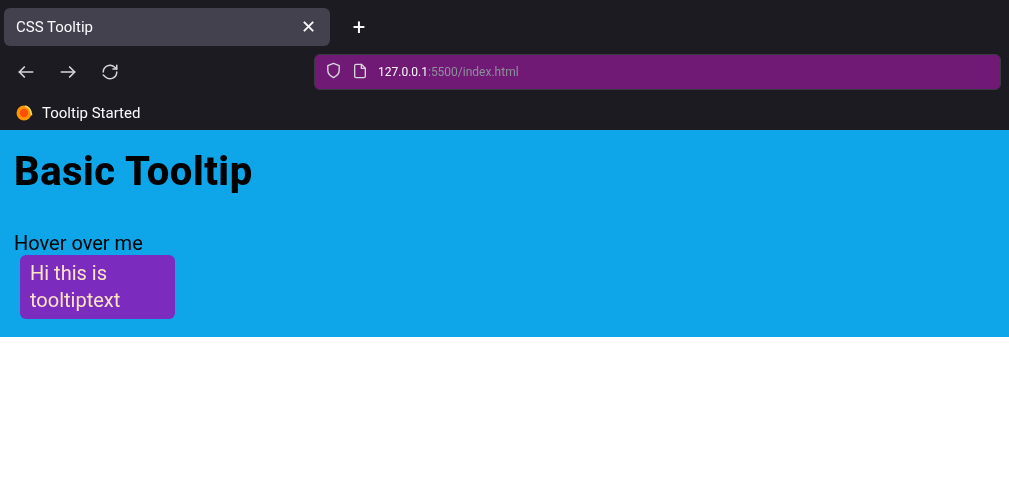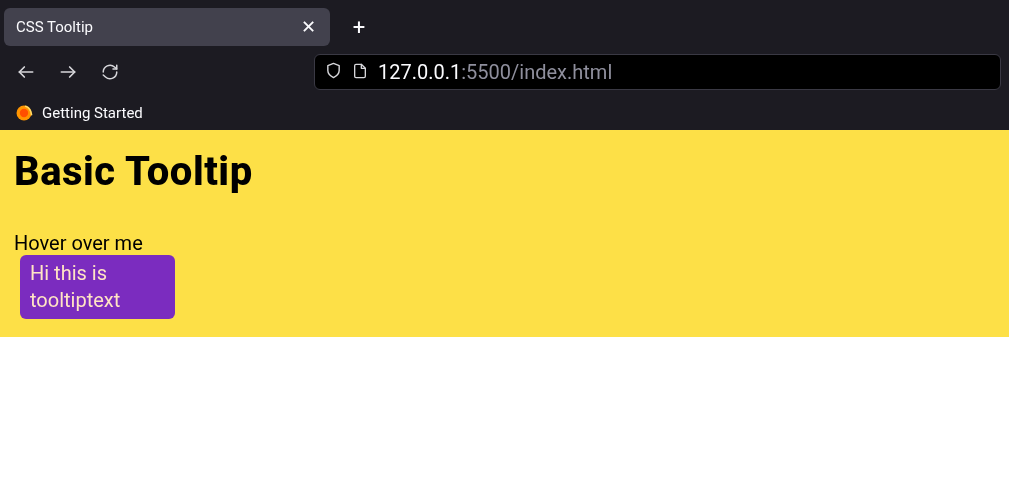--- a/index.html
+++ b/index.html
@@ -64,49 +64,49 @@
       width: 36px;
       height: 36px;
       border-radius: 4px;
       cursor: pointer;
     }
     .nav-btn svg { stroke: #d7d7db; }
     .url-bar {
       flex: 1;
       display: flex;
       align-items: center;
-      background: #000000;
+      background: #701a75;
       border: 1px solid #3a3944;
       border-radius: 6px;
       height: 36px;
       padding: 0 10px;
       margin-left: 180px;
       gap: 10px;
-      font-size: 20px;
+      font-size: 12px;
       color: #fbfbfe;
     }
     .url-bar .dim { color: #8f8f9d; }
     .url-icon svg { stroke: #d7d7db; fill: none; }
     .bookmarks-bar {
       display: flex;
       align-items: center;
       height: 34px;
       padding: 0 14px;
       gap: 8px;
       font-size: 15px;
     }
     .firefox-icon {
       width: 20px;
       height: 20px;
       display: flex;
       align-items: center;
       justify-content: center;
     }
     .content-area {
-      background: #fde047;
+      background: #0ea5e9;
       padding: 18px 14px;
       color: #000;
     }
     .content-area h1 {
       font-size: 40px;
       font-weight: 800;
       margin-bottom: 32px;
       letter-spacing: 0.5px;
     }
     .tooltip-row {
@@ -181,21 +181,21 @@
   </div>
 
   <div class="bookmarks-bar">
     <div class="firefox-icon">
       <svg width="20" height="20" viewBox="0 0 24 24">
           <circle cx="12" cy="12" r="9" fill="#ff9500"></circle>
           <circle cx="12" cy="12" r="5" fill="#ff4f00"></circle>
           <path d="M14 4 Q20 6 21 14" stroke="#ffd966" stroke-width="2" fill="none" stroke-linecap="round"></path>
         </svg>
     </div>
-    <span>Getting Started</span>
+    <span>Tooltip Started</span>
   </div>
 </div>
 
 <div class="content-area">
   <h1>Basic Tooltip</h1>
   <div class="tooltip-row">
     <span class="hover-text">Hover over me</span>
     <div class="tooltip-box">Hi this is tooltiptext</div>
   </div>
 </div>

